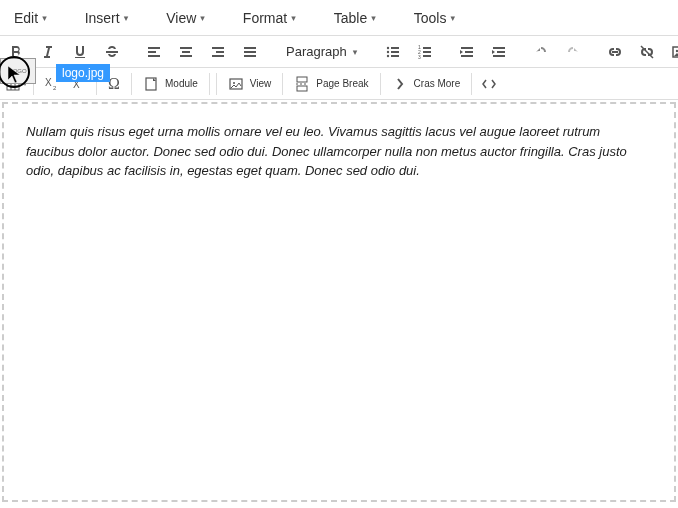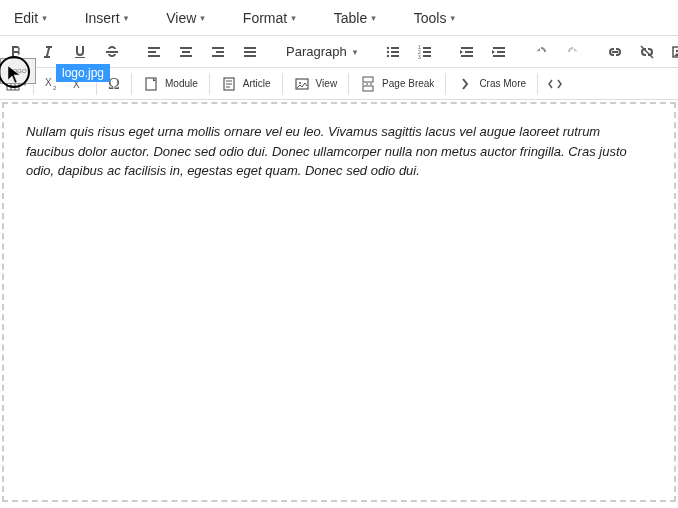--- a/index.html
+++ b/index.html
@@ -186,27 +186,20 @@
     </div>
   <div class="divider"></div>
   <div class="btn-label">
       <svg viewBox="0 0 16 16">
         <rect x="3" y="2" width="10" height="12" fill="none" stroke="#555" stroke-width="1.2"></rect>
         <path d="M10 2v3h3"></path>
       </svg>
       <span>Module</span>
     </div>
   <div class="divider"></div>
-  <div class="btn-label">
-      <svg viewBox="0 0 16 16">
-        <rect x="3" y="2" width="10" height="12" fill="none" stroke="#555" stroke-width="1.2"></rect>
-        <path d="M5 5h6M5 8h6M5 11h4" stroke="#555" stroke-width="1"></path>
-      </svg>
-      <span>Article</span>
-    </div>
   <div class="divider"></div>
   <div class="btn-label">
       <svg viewBox="0 0 16 16">
         <rect x="2" y="3" width="12" height="10" fill="none" stroke="#555" stroke-width="1.2"></rect>
         <circle cx="6" cy="7" r="1"></circle>
         <path d="M3 12l3-3 2 2 3-4 2 3" fill="none" stroke="#555"></path>
       </svg>
       <span>View</span>
     </div>
   <div class="divider"></div>

